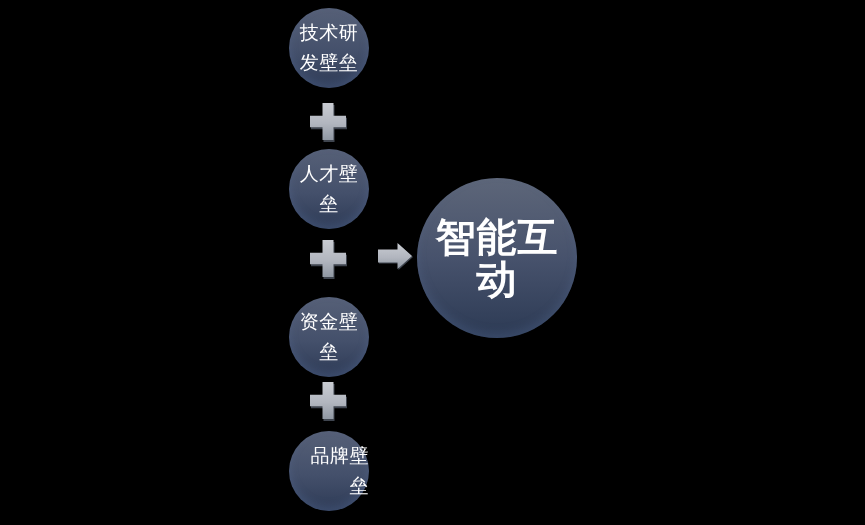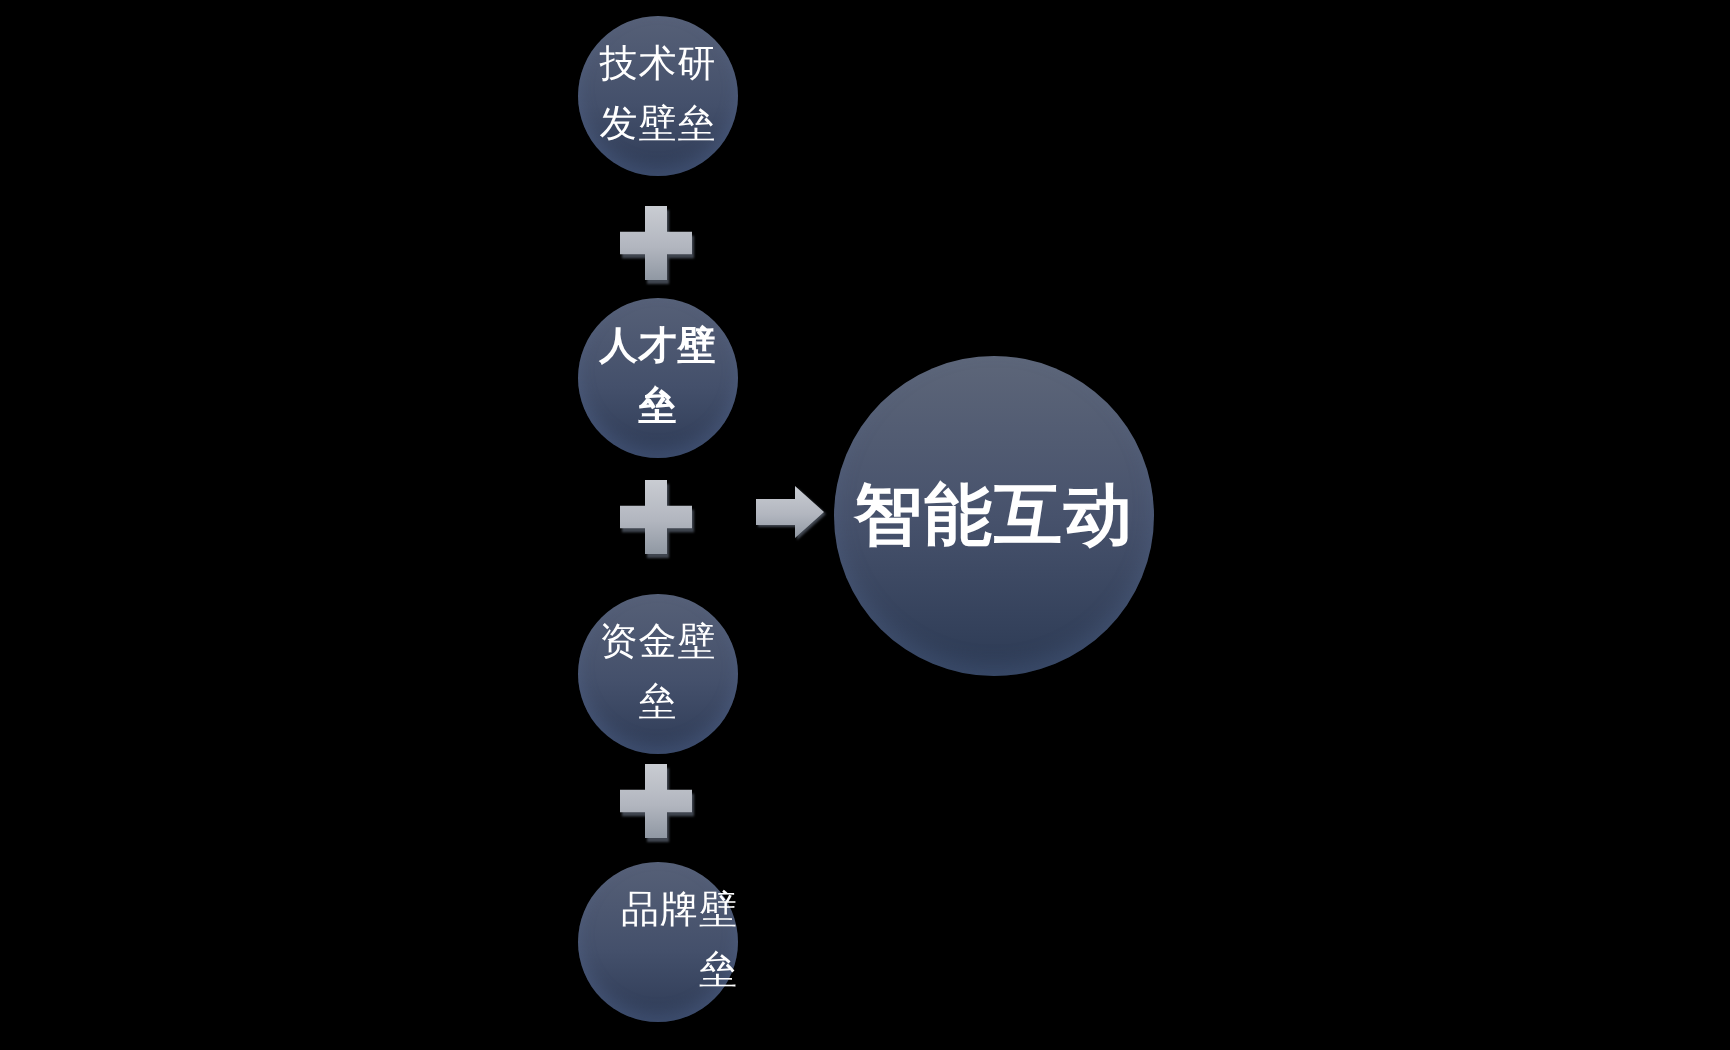--- a/index.html
+++ b/index.html
@@ -27,21 +27,21 @@
     flex-direction: column;
     align-items: center;
     justify-content: center;
     color: #ffffff;
     font-size: 19px;
     line-height: 30px;
     text-align: center;
     letter-spacing: 0.5px;
   }
   .barrier-circle.c1 { top: 8px; }
-  .barrier-circle.c2 { top: 149px; font-weight: bold; }
+  .barrier-circle.c2 { top: 149px; }
   .barrier-circle.c3 { top: 297px; }
   .barrier-circle.c4 { top: 431px; align-items: flex-end; }
 
   .plus-wrap {
     position: absolute;
     left: 310px;
     width: 36px;
     height: 37px;
     filter: drop-shadow(1px 2px 0.5px rgba(70, 76, 88, 0.9));
   }
@@ -65,21 +65,21 @@
     width: 160px;
     height: 160px;
     border-radius: 50%;
     background: linear-gradient(180deg, #5d6679 0%, #47526c 50%, #2c3a54 100%);
     box-shadow: inset 0 -5px 10px rgba(95, 120, 165, 0.25);
     display: flex;
     flex-direction: row;
     align-items: center;
     justify-content: center;
     color: #ffffff;
-    font-size: 34px;
+    font-size: 40px;
     font-weight: bold;
     line-height: 42px;
     text-align: center;
     letter-spacing: 1px;
   }
   .line { display: block; }
   .hidden-defs { position: absolute; width: 0; height: 0; overflow: hidden; }
 </style>
 </head>
 <body>

